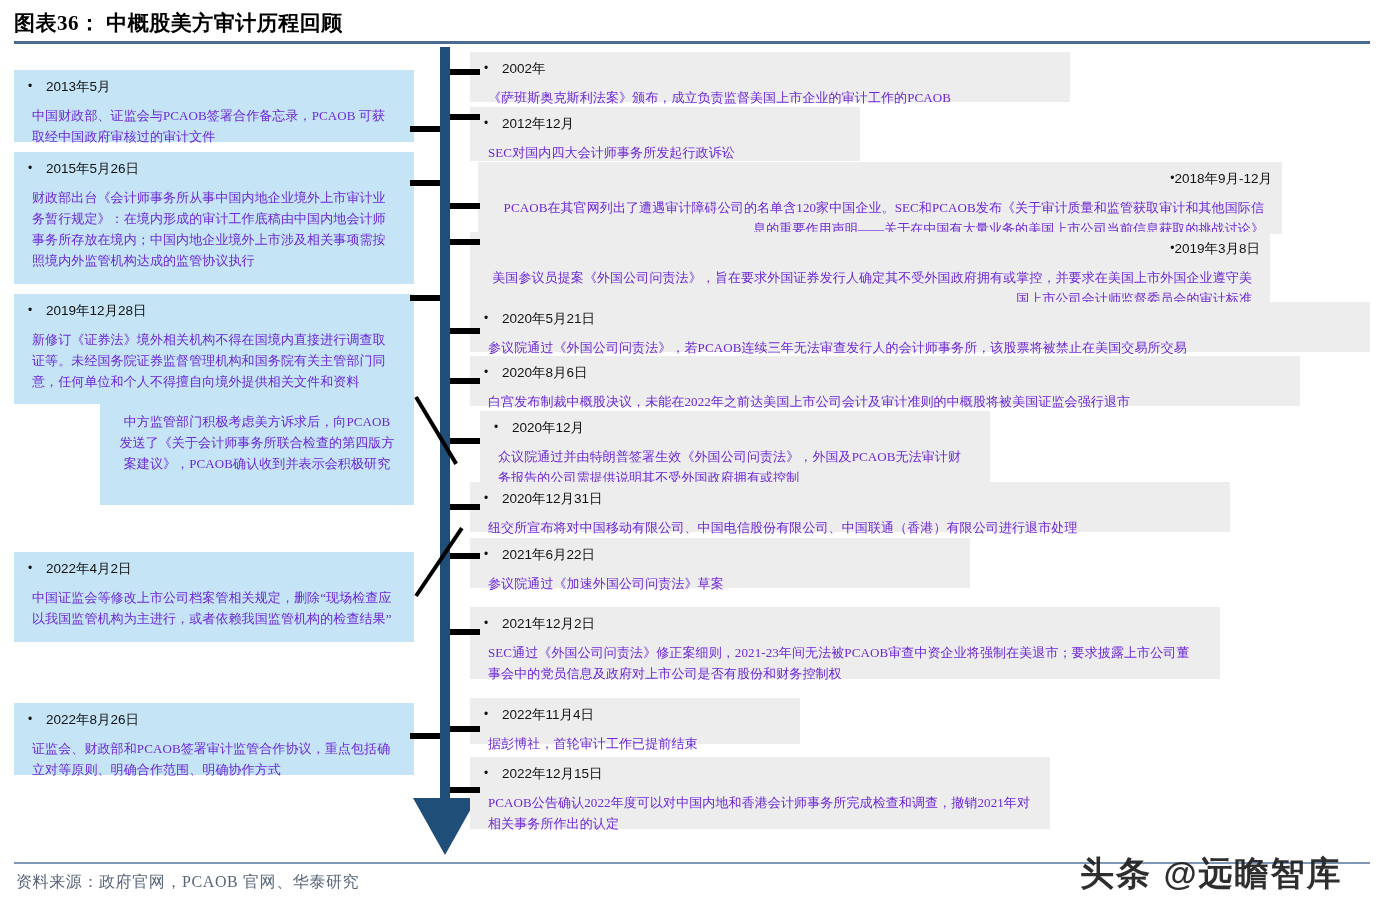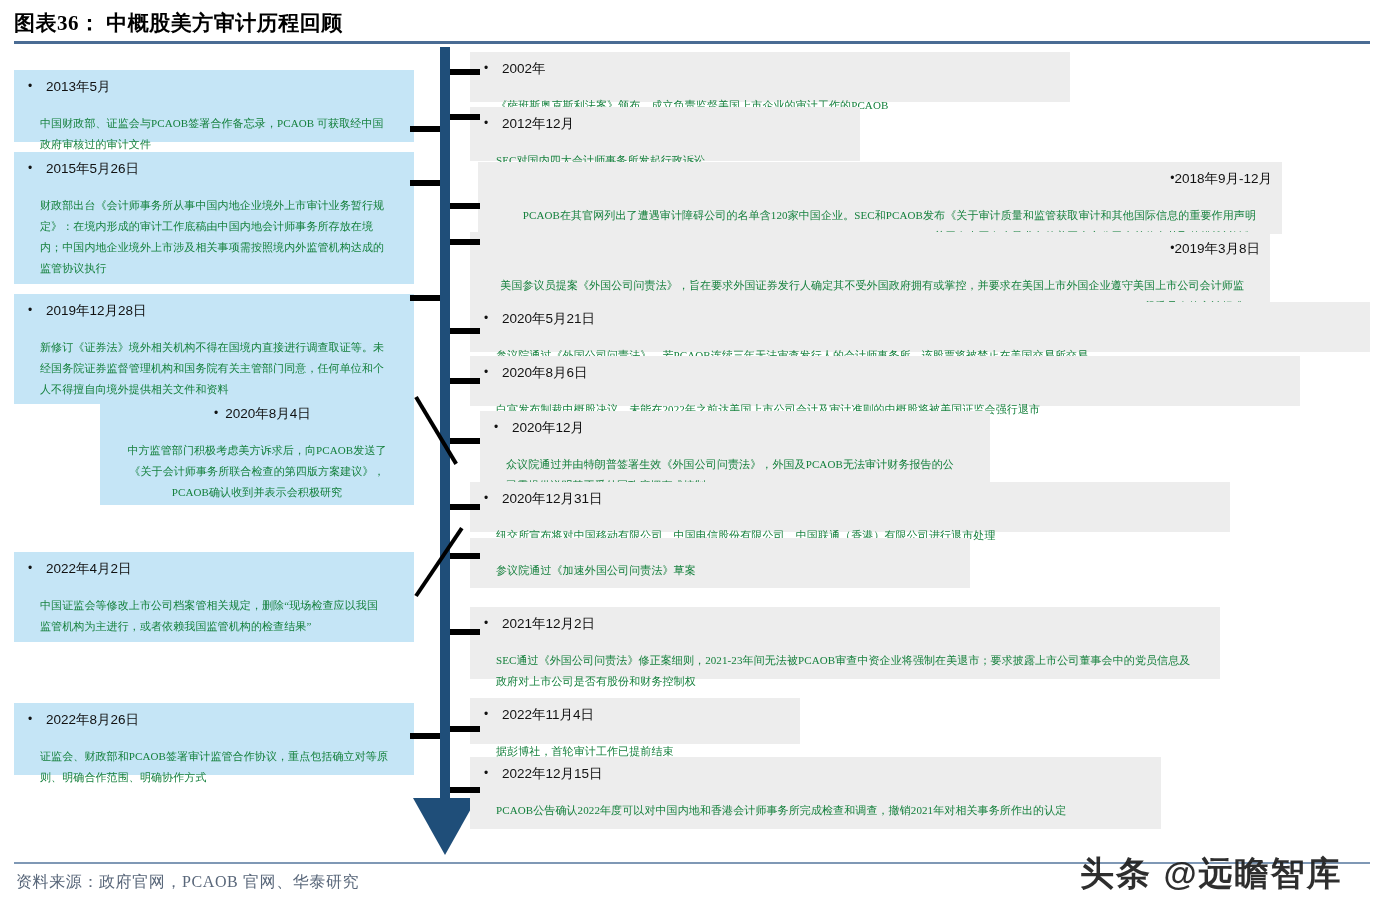--- a/index.html
+++ b/index.html
@@ -107,24 +107,24 @@
   .evt-date::before {
     content: "\2022";
     display: inline-block;
     width: 18px;
     margin-left: 4px;
     font-size: 12px;
     vertical-align: 1px;
   }
   .evt-body {
     font-family: "Liberation Serif", "DejaVu Serif", serif;
-    font-size: 11px;
+    font-size: 13px;
     line-height: 21px;
-    color: #15803d;
-    margin: 16px;
+    color: #6d28d9;
+    margin: 8px;
     letter-spacing: 0.1px;
   }
   .center .evt-date,
   .center .evt-body {
     text-align: center;
   }
 
   
   #footer-rule {
     position: absolute;
@@ -189,21 +189,20 @@
 
   <div class="box box-left" style="left:14px; top:294px; width:400px; height:110px;">
     <p class="evt-date">2019年12月28日</p>
     <p class="evt-body">新修订《证券法》境外相关机构不得在国境内直接进行调查取证等。未经国务院证券监督管理机构和国务院有关主管部门同意，任何单位和个人不得擅自向境外提供相关文件和资料</p>
   </div>
   <div class="stub stub-left" style="left:410px; top:295px;"></div>
 
   <div class="diag" style="left:416px; top:395px; width:78px; transform:rotate(59deg);"></div>
 
   <div class="box box-left center" style="left:100px; top:397px; width:314px; height:108px;">
-    <p class="evt-date">2020年8月4日</p>
     <p class="evt-body">中方监管部门积极考虑美方诉求后，向PCAOB发送了《关于会计师事务所联合检查的第四版方案建议》，PCAOB确认收到并表示会积极研究</p>
   </div>
 
   <div class="box box-left" style="left:14px; top:552px; width:400px; height:90px;">
     <p class="evt-date">2022年4月2日</p>
     <p class="evt-body">中国证监会等修改上市公司档案管相关规定，删除“现场检查应以我国监管机构为主进行，或者依赖我国监管机构的检查结果”</p>
   </div>
 
   <div class="diag" style="left:416px; top:594px; width:82px; transform:rotate(-56deg);"></div>
 
@@ -255,37 +254,38 @@
   </div>
   <div class="stub stub-right" style="top:438px;"></div>
 
   <div class="box box-right" style="left:470px; top:482px; width:760px; height:50px;">
     <p class="evt-date">2020年12月31日</p>
     <p class="evt-body">纽交所宣布将对中国移动有限公司、中国电信股份有限公司、中国联通（香港）有限公司进行退市处理</p>
   </div>
   <div class="stub stub-right" style="top:504px;"></div>
 
   <div class="box box-right" style="left:470px; top:538px; width:500px; height:50px;">
+    <p class="evt-date">2021年6月22日</p>
     <p class="evt-body">参议院通过《加速外国公司问责法》草案</p>
   </div>
   <div class="stub stub-right" style="top:553px;"></div>
 
   <div class="box box-right" style="left:470px; top:607px; width:750px; height:72px;">
     <p class="evt-date">2021年12月2日</p>
     <p class="evt-body">SEC通过《外国公司问责法》修正案细则，2021-23年间无法被PCAOB审查中资企业将强制在美退市；要求披露上市公司董事会中的党员信息及政府对上市公司是否有股份和财务控制权</p>
   </div>
   <div class="stub stub-right" style="top:629px;"></div>
 
   <div class="box box-right" style="left:470px; top:698px; width:330px; height:46px;">
     <p class="evt-date">2022年11月4日</p>
     <p class="evt-body">据彭博社，首轮审计工作已提前结束</p>
   </div>
   <div class="stub stub-right" style="top:726px;"></div>
 
-  <div class="box box-right" style="left:470px; top:757px; width:691px; height:72px;">
+  <div class="box box-right" style="left:470px; top:757px; width:580px; height:72px;">
     <p class="evt-date">2022年12月15日</p>
     <p class="evt-body">PCAOB公告确认2022年度可以对中国内地和香港会计师事务所完成检查和调查，撤销2021年对相关事务所作出的认定</p>
   </div>
   <div class="stub stub-right" style="top:787px;"></div>
 
   <div id="footer-rule"></div>
   <div id="source-note">资料来源：政府官网，PCAOB 官网、华泰研究</div>
 
   <div id="watermark">头条 @远瞻智库</div>
 

